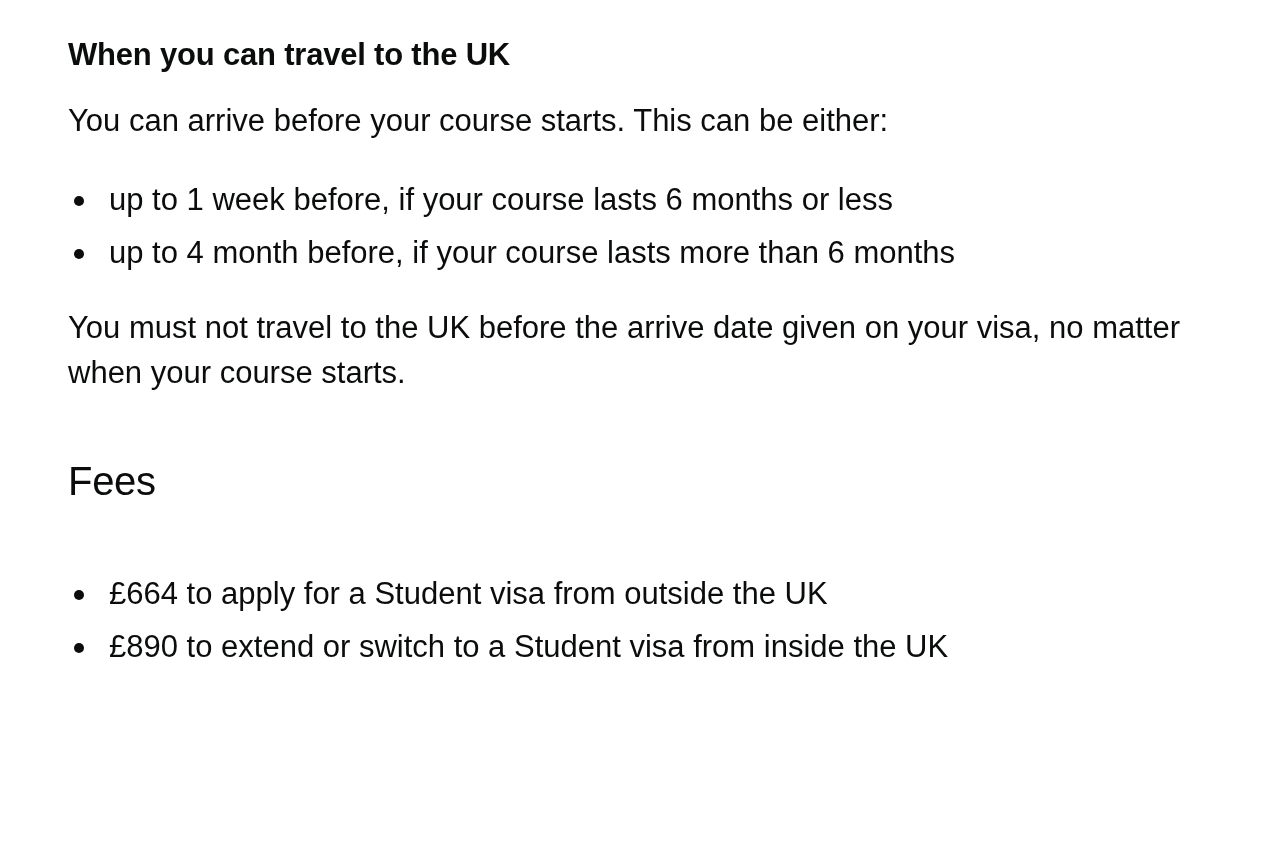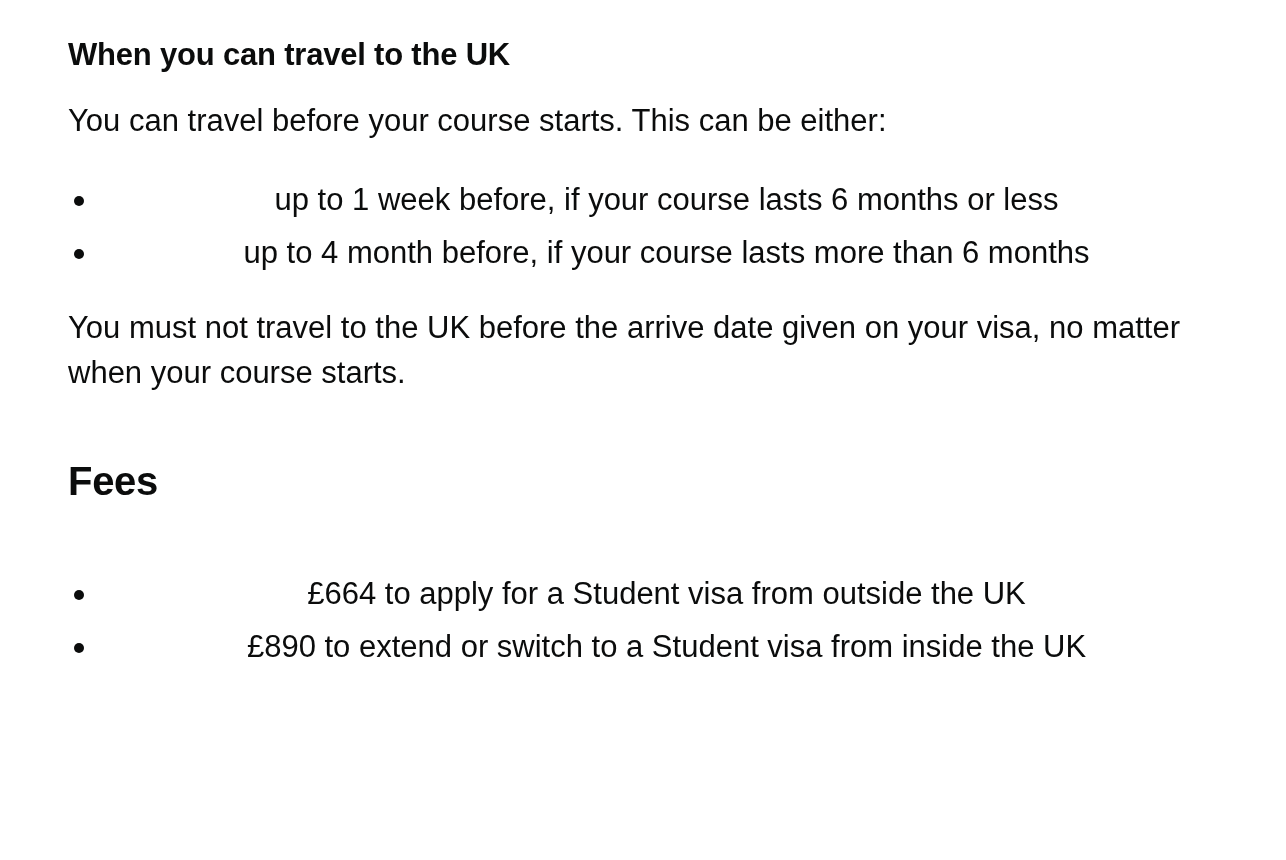--- a/index.html
+++ b/index.html
@@ -24,21 +24,21 @@
     font-size: 31px;
     line-height: 1.2;
     font-weight: 700;
     margin: 0;
     padding-top: 36px;
     letter-spacing: -0.2px;
   }
   h2.section-title {
     font-size: 40px;
     line-height: 1.15;
-    font-weight: 700;
+    font-weight: 400;
     margin: 0;
     letter-spacing: -0.3px;
   }
   p.body-text {
     font-size: 31px;
     line-height: 1.45;
     font-weight: 400;
     margin: 0;
     max-width: 1180px;
   }
@@ -47,21 +47,20 @@
     padding: 0;
     list-style: none;
   }
   ul.bullet-list li {
     font-size: 31px;
     line-height: 1.45;
     font-weight: 400;
     position: relative;
     padding-left: 41px;
     margin: 0;
-    text-align: center;
   }
   ul.bullet-list li::before {
     content: "";
     position: absolute;
     left: 6px;
     top: 18px;
     width: 10px;
     height: 10px;
     border-radius: 50%;
     background: #0b0c0c;
@@ -74,21 +73,21 @@
 </style>
 </head>
 <body>
 
 <div class="page">
 
   <h3 class="subhead">When you can travel to the UK</h3>
 
   <div class="gap-26"></div>
 
-  <p class="body-text">You can travel before your course starts. This can be either:</p>
+  <p class="body-text">You can arrive before your course starts. This can be either:</p>
 
   <div class="gap-34"></div>
 
   <ul class="bullet-list">
     <li>up to 1 week before, if your course lasts 6 months or less</li>
     <div class="li-spacer"></div>
     <li>up to 4 month before, if your course lasts more than 6 months</li>
   </ul>
 
   <div class="gap-30"></div>

